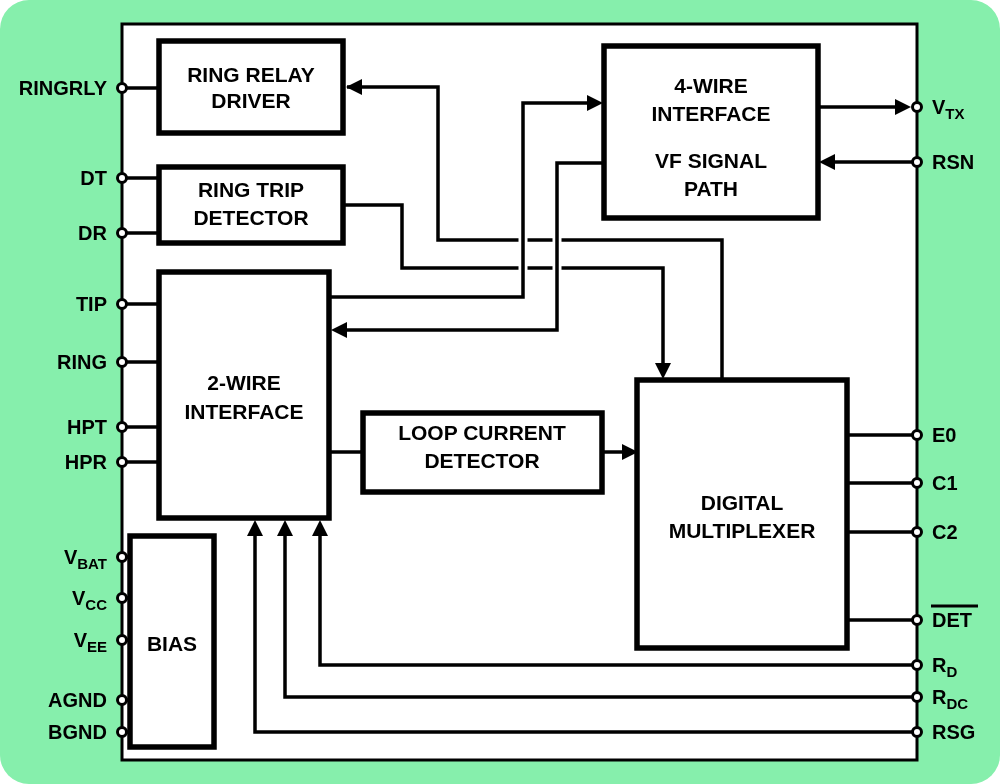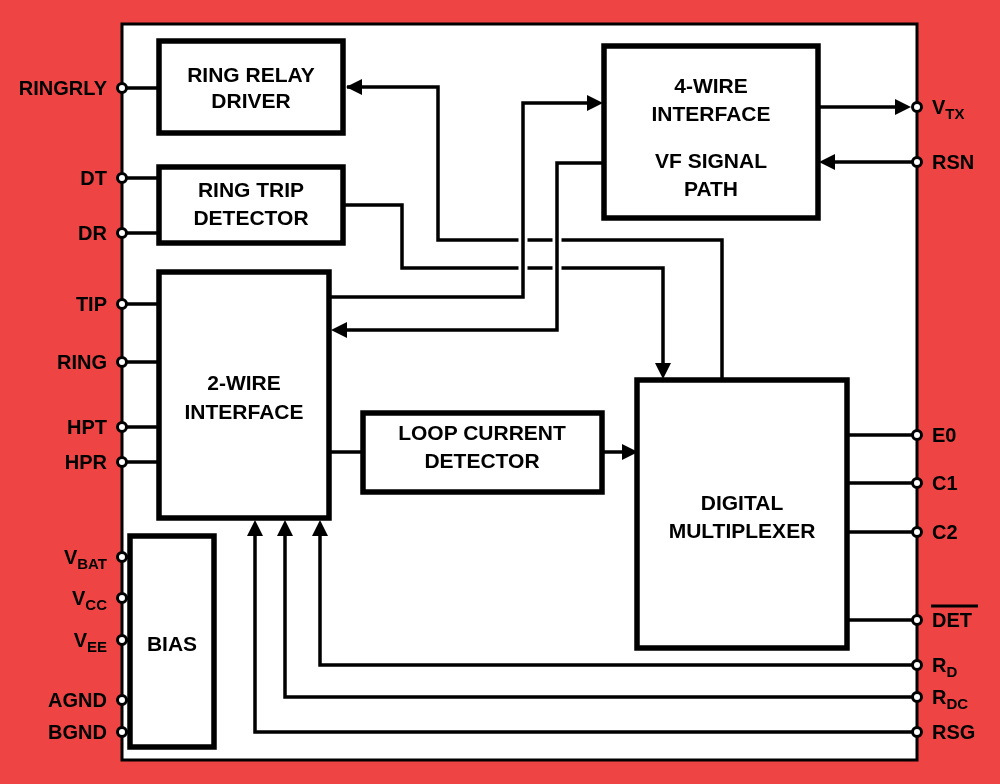--- a/index.html
+++ b/index.html
@@ -1,16 +1,16 @@
 <!DOCTYPE html>
 <html><head>
 <meta charset="utf-8">
 <style>
   html,body { margin:0; padding:0; background:#ffffff; }
-  .stage { width:1000px; height:784px; position:relative; background:#ef4444; }
+  .stage { width:1000px; height:784px; position:relative; background:#86efac;border-radius:29px; }
   svg { display:block; }
   .outer { fill:#ffffff; stroke:#000000; stroke-width:3; }
   .blk   { fill:#ffffff; stroke:#000000; stroke-width:5.5; }
   .w     { fill:none; stroke:#000000; stroke-width:3.5; }
   .wc    { fill:none; stroke:#ffffff; stroke-width:9; }
   .ah    { fill:#000000; stroke:none; }
   .pinc  { fill:#ffffff; stroke:#000000; stroke-width:3; }
   .ol    { stroke:#000000; stroke-width:3; }
   text   { font-family:"Liberation Sans","DejaVu Sans",sans-serif; font-weight:bold; fill:#000000; }
   .bt    { font-size:21px; text-anchor:middle; }

